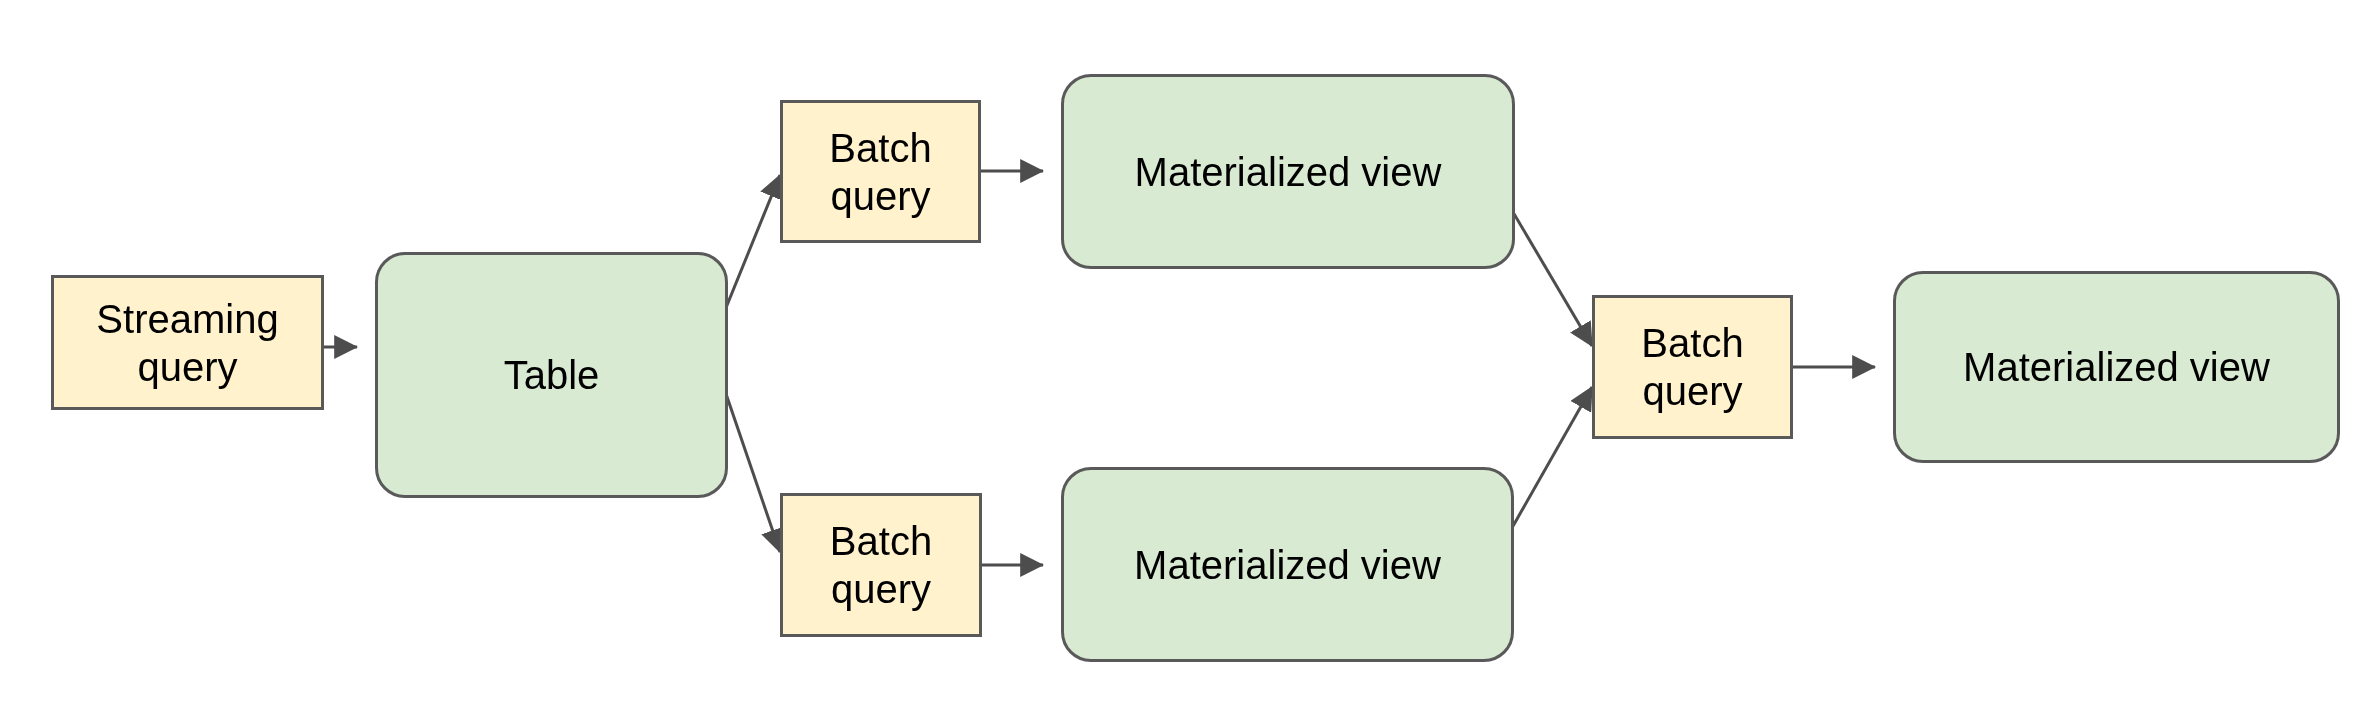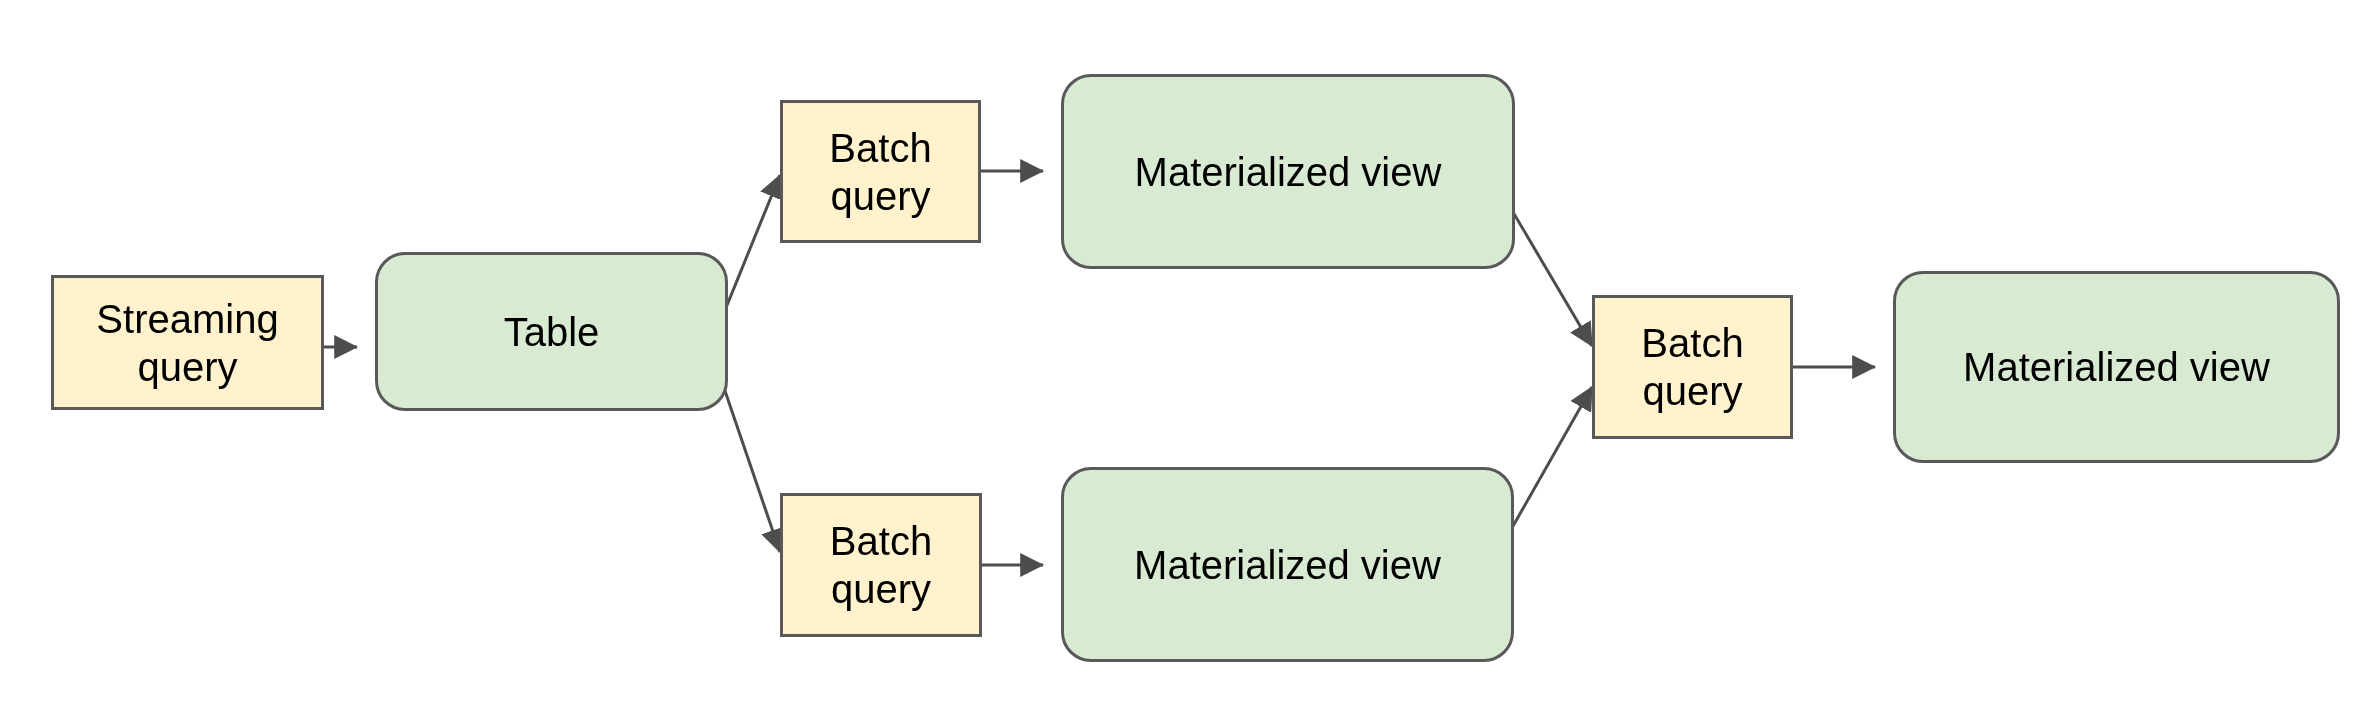--- a/index.html
+++ b/index.html
@@ -49,21 +49,21 @@
       <line x1="1497" y1="185" x2="1592" y2="346" stroke="#4d4d4d" stroke-width="3" marker-end="url(#arrowhead)"></line>
       <line x1="710" y1="347" x2="780" y2="552" stroke="#4d4d4d" stroke-width="3" marker-end="url(#arrowhead)"></line>
       <line x1="982" y1="565" x2="1043" y2="565" stroke="#4d4d4d" stroke-width="3" marker-end="url(#arrowhead)"></line>
       <line x1="1496" y1="556" x2="1592" y2="387" stroke="#4d4d4d" stroke-width="3" marker-end="url(#arrowhead)"></line>
       <line x1="1793" y1="367" x2="1875" y2="367" stroke="#4d4d4d" stroke-width="3" marker-end="url(#arrowhead)"></line>
     </svg>
   <div class="nodes-layer" id="nodes-layer">
       <div class="node rect" style="left: 32px; top: 275px; width: 273px; height: 135px; background: rgb(255, 242, 204); border-color: rgb(89, 89, 89); color: rgb(0, 0, 0); margin-left: 19px;">
         <span class="label">Streaming query</span>
       </div>
-      <div class="node rounded" style="left: 357px; top: 252px; width: 353px; height: 159px; background: rgb(217, 234, 211); border-color: rgb(89, 89, 89); color: rgb(0, 0, 0);">
+      <div class="node rounded" style="left: 357px; top: 252px; width: 353px; height: 246px; background: rgb(217, 234, 211); border-color: rgb(89, 89, 89); color: rgb(0, 0, 0);">
         <span class="label">Table</span>
       </div>
       <div class="node rect" style="left: 780px; top: 100px; width: 201px; height: 143px; background: rgb(255, 242, 204); border-color: rgb(89, 89, 89); color: rgb(0, 0, 0);">
         <span class="label">Batch query</span>
       </div>
       <div class="node rounded" style="left: 1043px; top: 74px; width: 454px; height: 195px; background: rgb(217, 234, 211); border-color: rgb(89, 89, 89); color: rgb(0, 0, 0);">
         <span class="label">Materialized view</span>
       </div>
       <div class="node rect" style="left: 780px; top: 493px; width: 202px; height: 144px; background: rgb(255, 242, 204); border-color: rgb(89, 89, 89); color: rgb(0, 0, 0);">
         <span class="label">Batch query</span>

